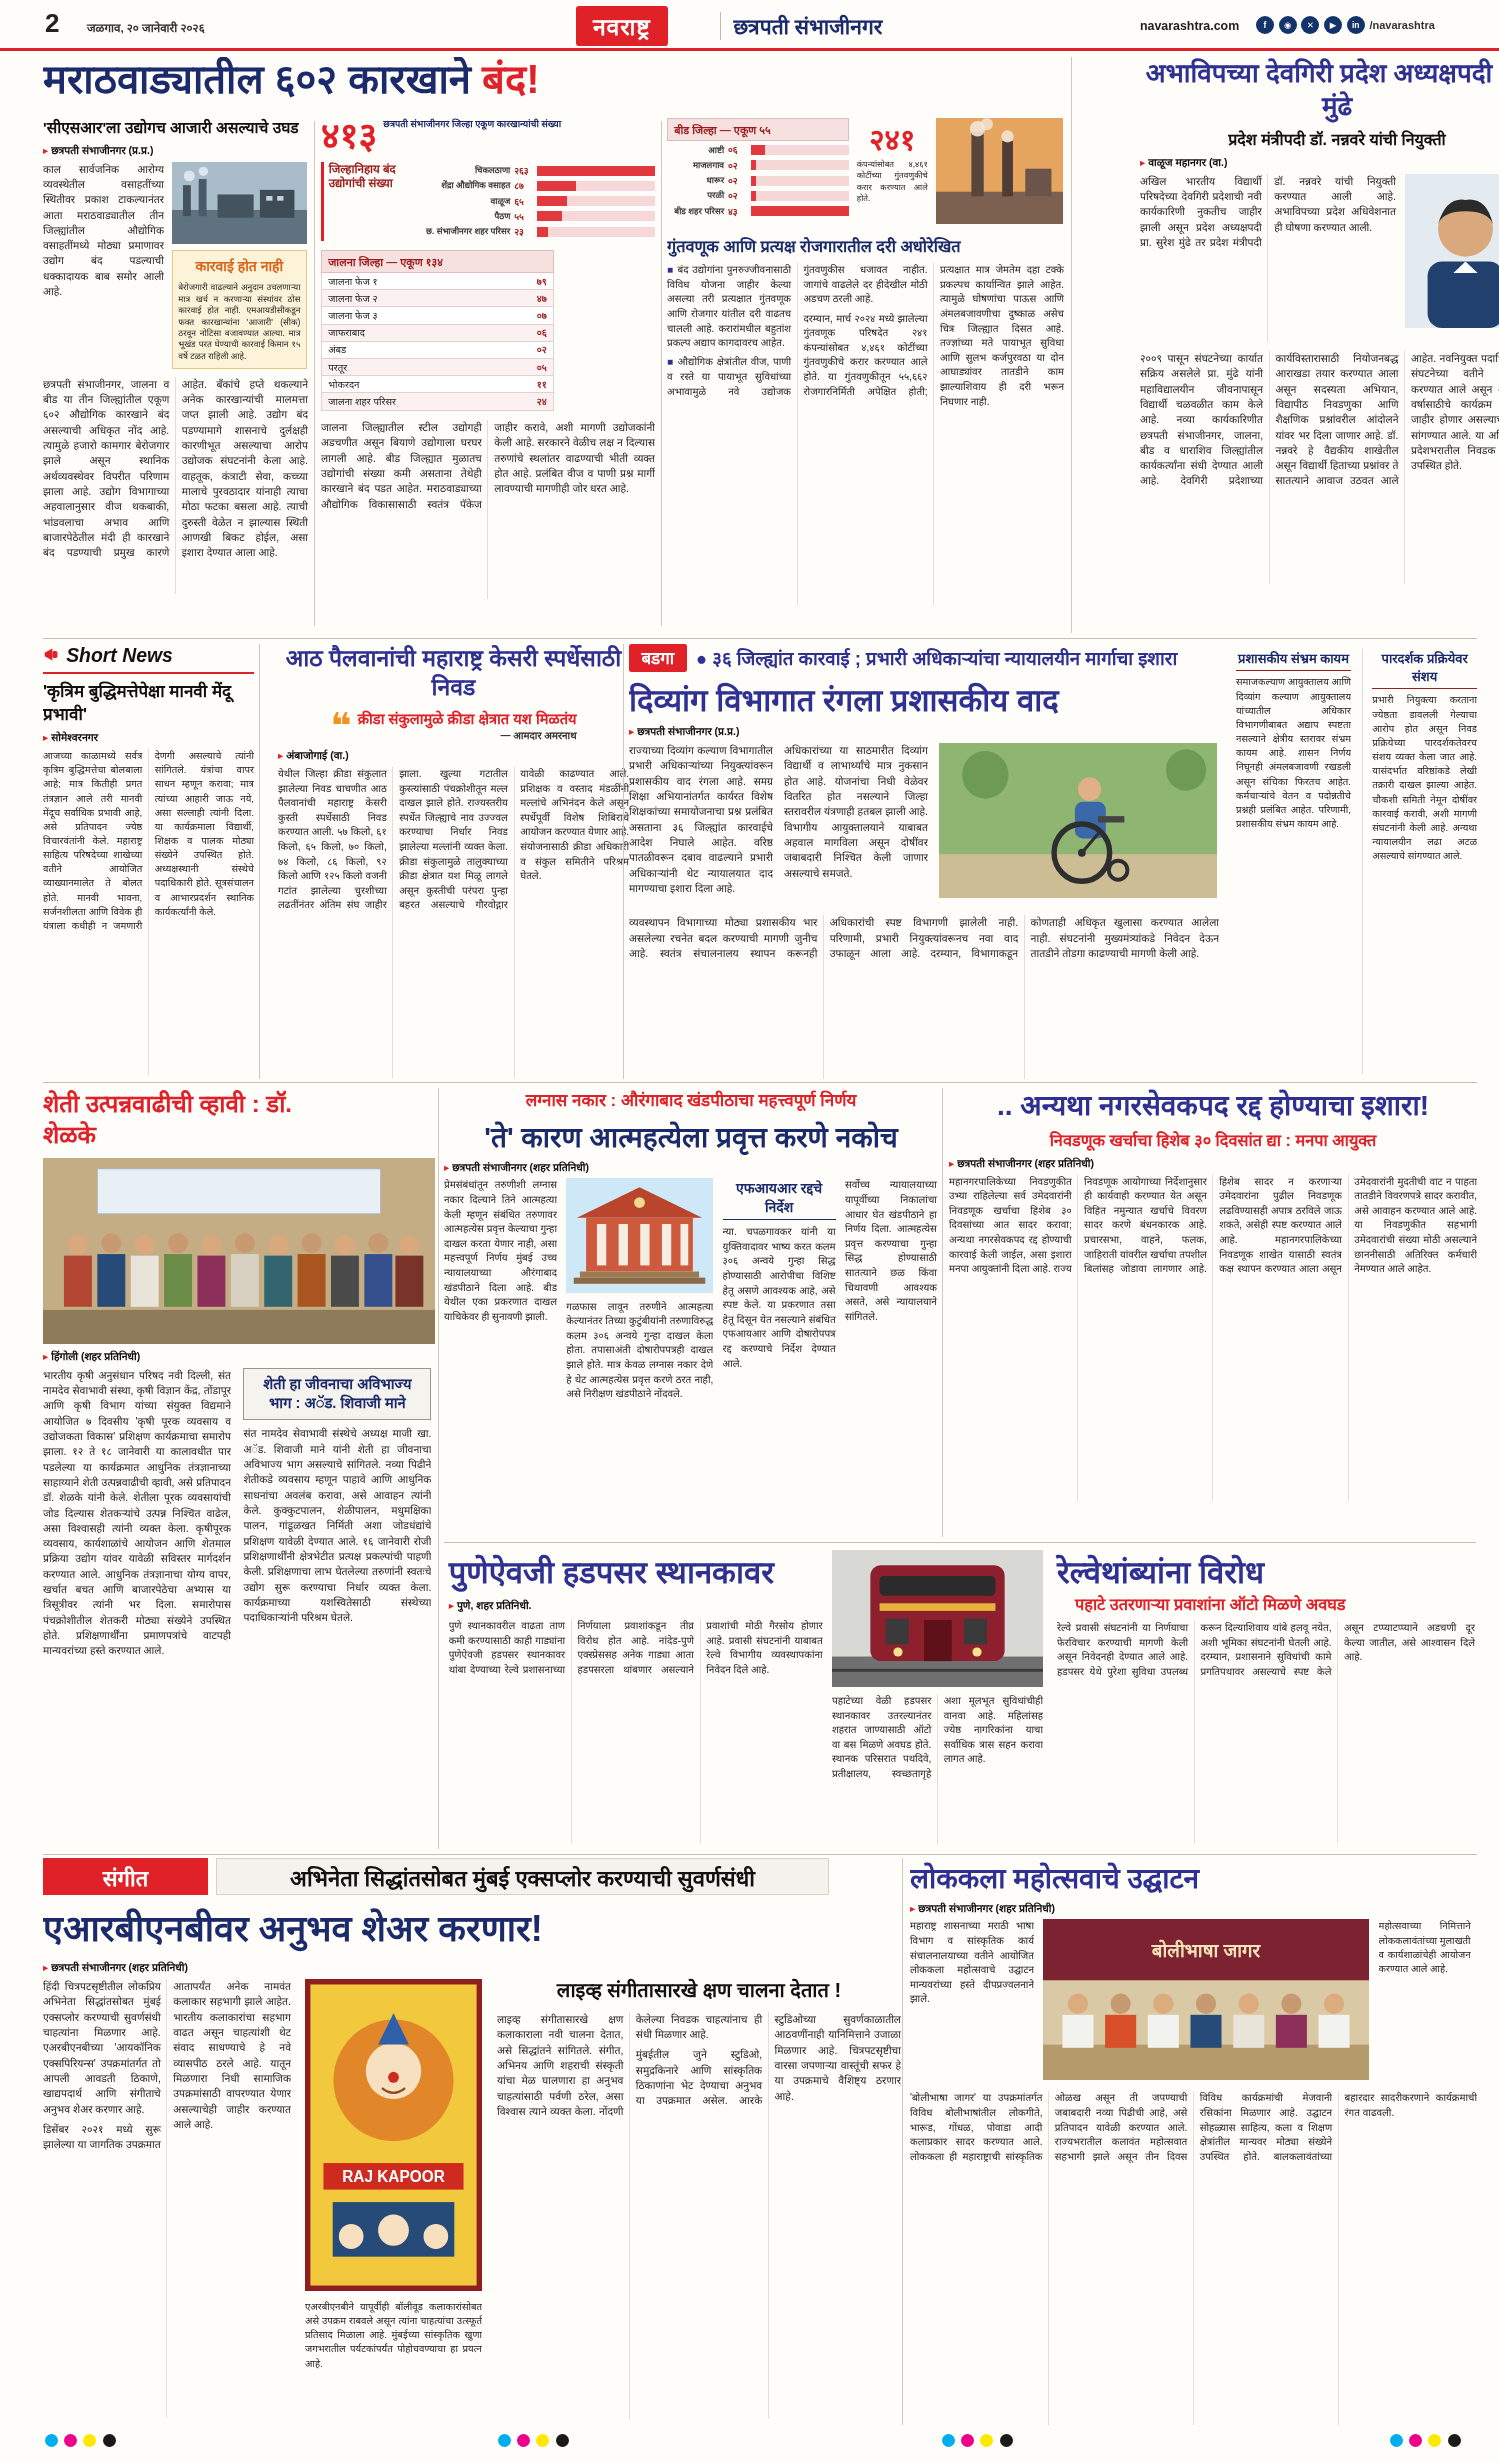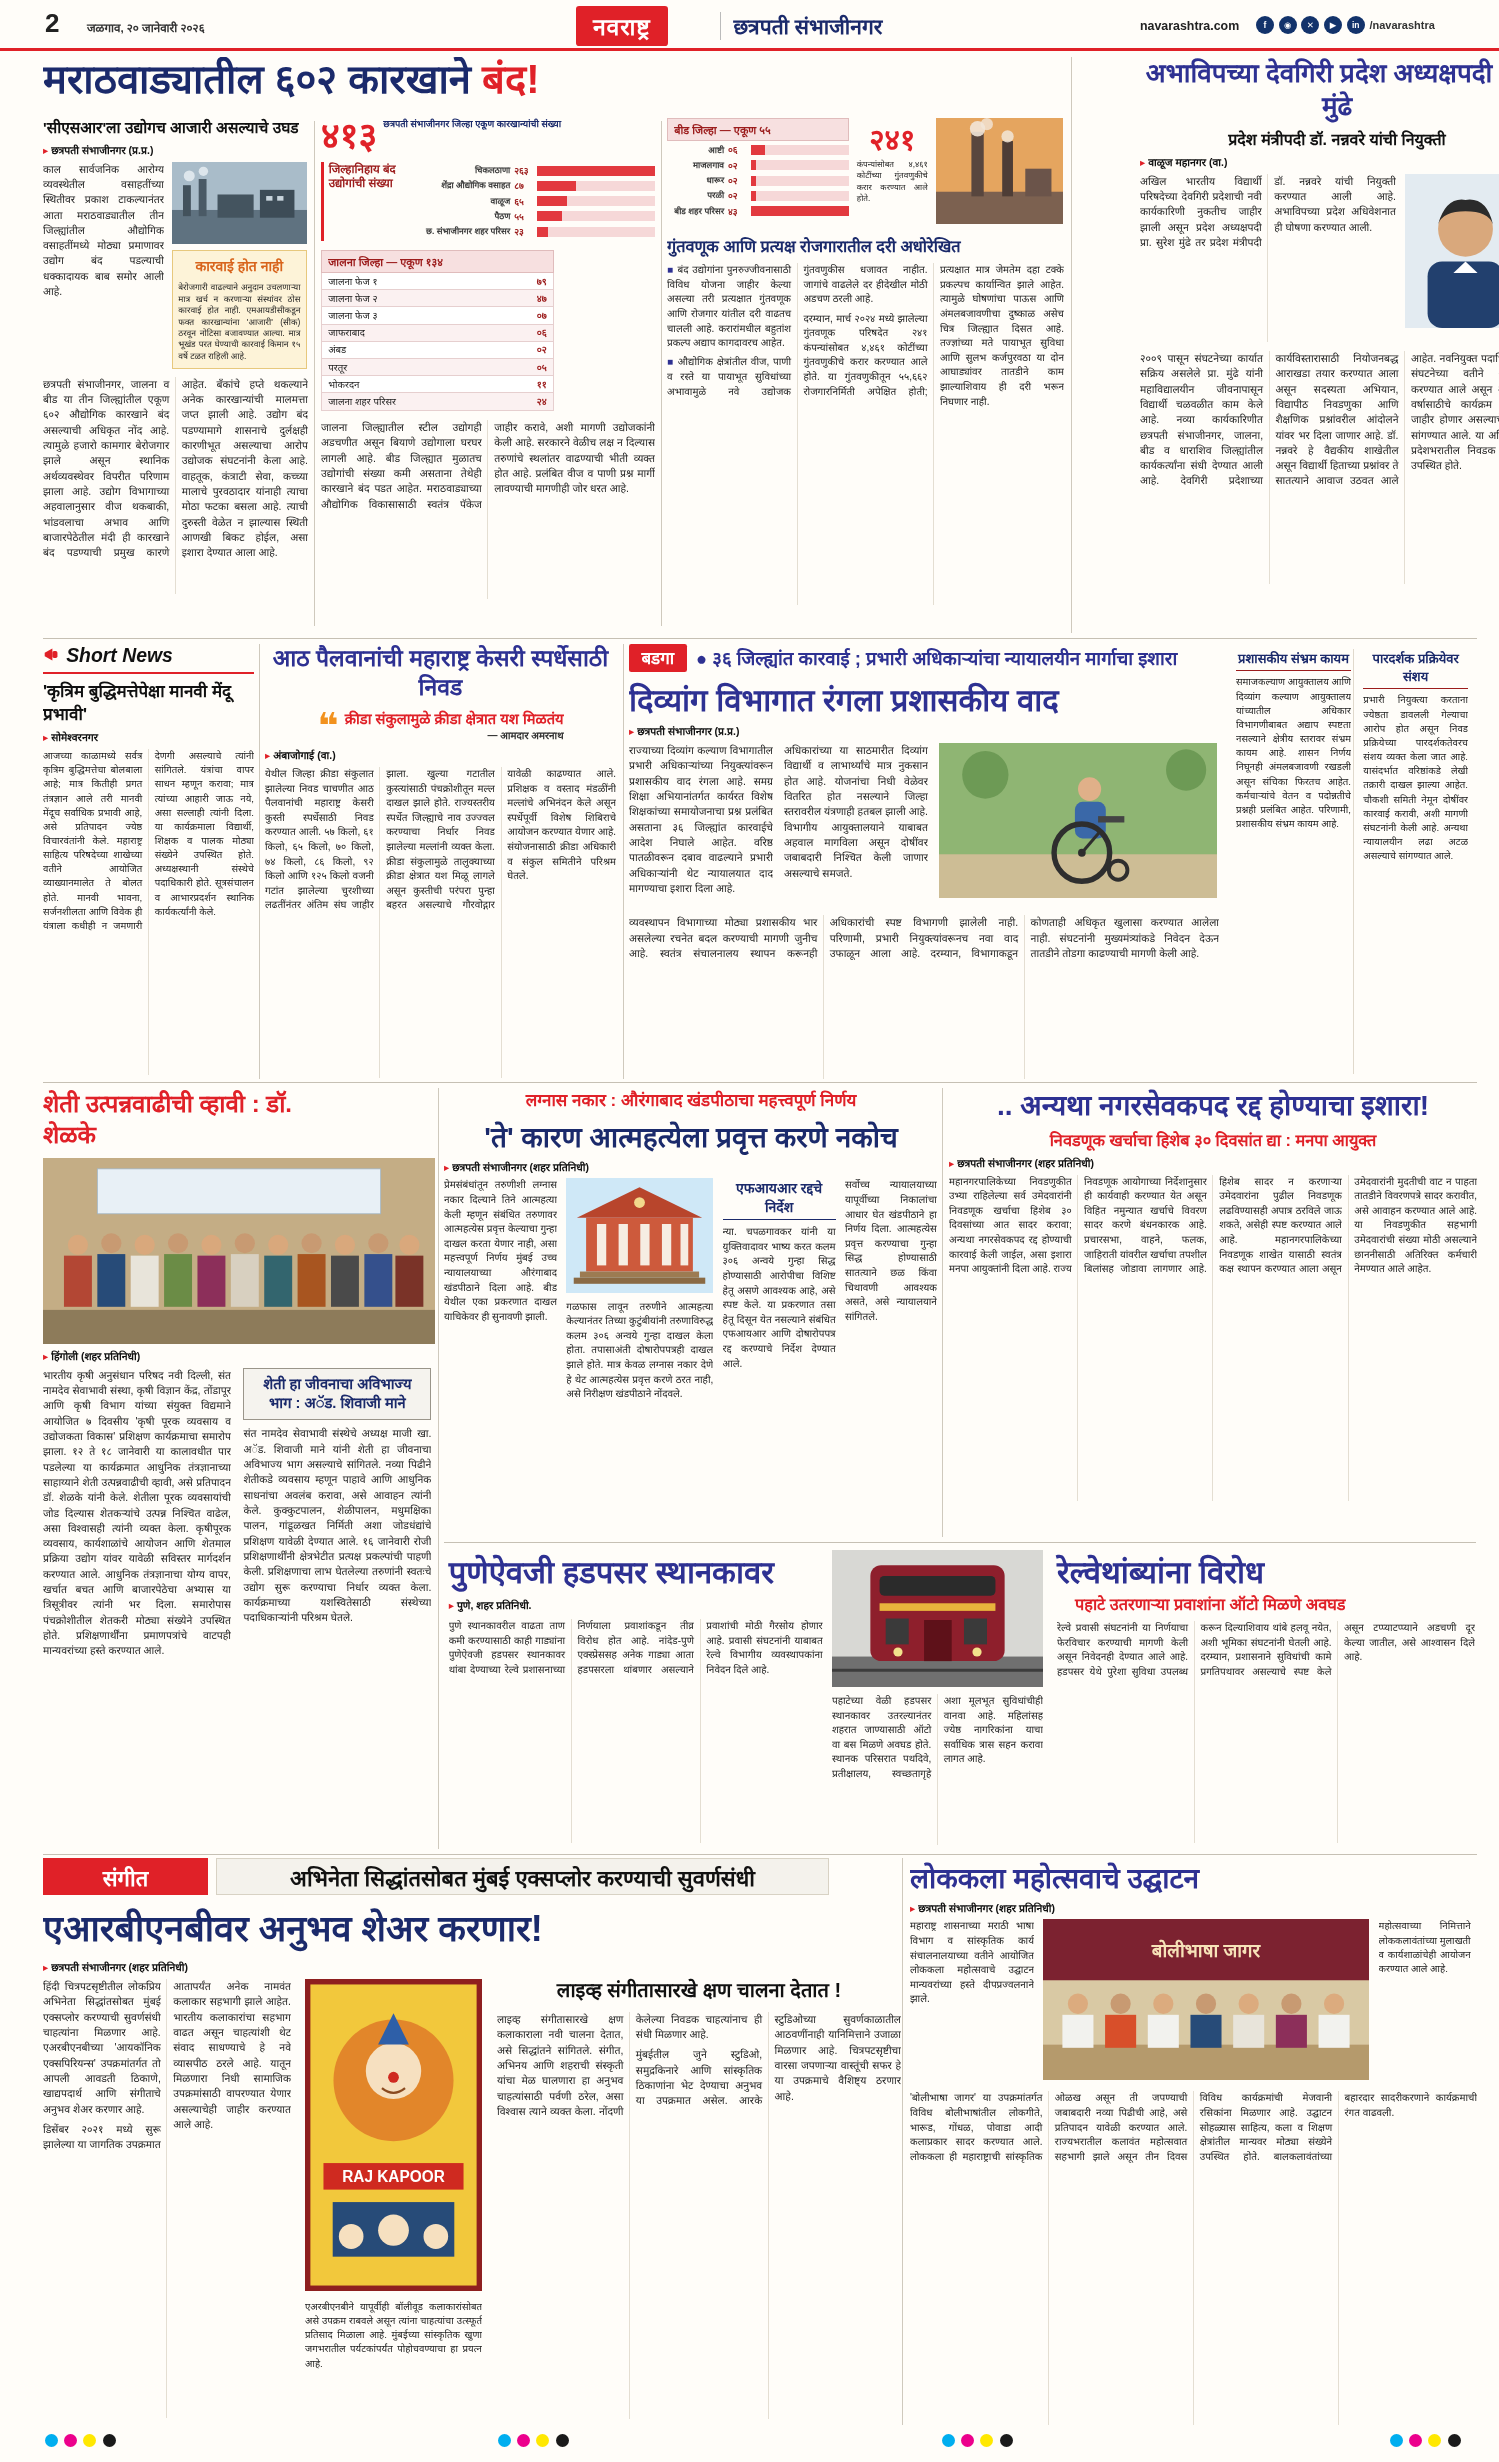--- a/index.html
+++ b/index.html
@@ -291,21 +291,21 @@
           </svg></span>
       <span style="font-size:19.4px;font-weight:bold;font-style:italic;color:#111">Short News</span>
     </div>
     <div style="font-size:17px;font-weight:bold;color:#111;line-height:1.3;margin-top:7.8px">'कृत्रिम बुद्धिमत्तेपेक्षा मानवी मेंदू प्रभावी'</div>
     <div class="byline">सोमेश्वरनगर</div>
     <div class="body cols2" style="height:326px;font-size:9.7px">आजच्या काळामध्ये सर्वत्र कृत्रिम बुद्धिमत्तेचा बोलबाला आहे; मात्र कितीही प्रगत तंत्रज्ञान आले तरी मानवी मेंदूच सर्वाधिक प्रभावी आहे, असे प्रतिपादन ज्येष्ठ विचारवंतांनी केले. महाराष्ट्र साहित्य परिषदेच्या शाखेच्या वतीने आयोजित व्याख्यानमालेत ते बोलत होते. मानवी भावना, सर्जनशीलता आणि विवेक ही यंत्राला कधीही न जमणारी देणगी असल्याचे त्यांनी सांगितले. यंत्रांचा वापर साधन म्हणून करावा; मात्र त्यांच्या आहारी जाऊ नये, असा सल्लाही त्यांनी दिला. या कार्यक्रमाला विद्यार्थी, शिक्षक व पालक मोठ्या संख्येने उपस्थित होते. अध्यक्षस्थानी संस्थेचे पदाधिकारी होते. सूत्रसंचालन व आभारप्रदर्शन स्थानिक कार्यकर्त्यांनी केले.</div>
   </section>
 
   <div class="vline" style="left:259px;top:644px;height:435px"></div>
 
-  <section class="abs" style="left:265px;top:644px;width:351px;height:435px;overflow:hidden">
+  <section class="abs" style="left:278px;top:644px;width:351px;height:435px;overflow:hidden">
     <h2 class="h-blue center" style="font-size:23px;line-height:1.25">आठ पैलवानांची महाराष्ट्र केसरी स्पर्धेसाठी निवड</h2>
     <div style="display:flex;justify-content:center;align-items:flex-start;gap:6.2px;margin-top:6.2px">
       <span class="qmark">❝</span>
       <div>
         <div class="h-red center" style="font-size:14.7px">क्रीडा संकुलामुळे क्रीडा क्षेत्रात यश मिळतंय</div>
         <div class="attrib">आमदार अमरनाथ</div>
       </div>
     </div>
     <div class="byline">अंबाजोगाई (वा.)</div>
     <div class="body cols3" style="height:311px;font-size:10px">येथील जिल्हा क्रीडा संकुलात झालेल्या निवड चाचणीत आठ पैलवानांची महाराष्ट्र केसरी कुस्ती स्पर्धेसाठी निवड करण्यात आली. ५७ किलो, ६१ किलो, ६५ किलो, ७० किलो, ७४ किलो, ८६ किलो, ९२ किलो आणि १२५ किलो वजनी गटांत झालेल्या चुरशीच्या लढतींनंतर अंतिम संघ जाहीर झाला. खुल्या गटातील कुस्त्यांसाठी पंचक्रोशीतून मल्ल दाखल झाले होते. राज्यस्तरीय स्पर्धेत जिल्ह्याचे नाव उज्ज्वल करण्याचा निर्धार निवड झालेल्या मल्लांनी व्यक्त केला. क्रीडा संकुलामुळे तालुक्याच्या क्रीडा क्षेत्रात यश मिळू लागले असून कुस्तीची परंपरा पुन्हा बहरत असल्याचे गौरवोद्गार यावेळी काढण्यात आले. प्रशिक्षक व वस्ताद मंडळींनी मल्लांचे अभिनंदन केले असून स्पर्धेपूर्वी विशेष शिबिराचे आयोजन करण्यात येणार आहे. संयोजनासाठी क्रीडा अधिकारी व संकुल समितीने परिश्रम घेतले.</div>
@@ -333,21 +333,21 @@
             <rect x="176" y="74" width="40" height="46" rx="10" fill="#3a68a8"></rect>
             <circle cx="185" cy="138" r="36" fill="none" stroke="#2e2e2e" stroke-width="7"></circle>
             <circle cx="185" cy="138" r="5" fill="#2e2e2e"></circle>
             <line x1="185" y1="138" x2="208" y2="112" stroke="#2e2e2e" stroke-width="4"></line>
             <circle cx="232" cy="160" r="12" fill="none" stroke="#2e2e2e" stroke-width="5"></circle>
             <rect x="206" y="92" width="34" height="8" fill="#444"></rect>
           </svg>
       </div>
     </div>
     <div class="body cols3" style="width:590px;margin-top:9.3px;height:167px">व्यवस्थापन विभागाच्या मोठ्या प्रशासकीय भार असलेल्या रचनेत बदल करण्याची मागणी जुनीच आहे. स्वतंत्र संचालनालय स्थापन करूनही अधिकारांची स्पष्ट विभागणी झालेली नाही. परिणामी, प्रभारी नियुक्त्यांवरूनच नवा वाद उफाळून आला आहे. दरम्यान, विभागाकडून कोणताही अधिकृत खुलासा करण्यात आलेला नाही. संघटनांनी मुख्यमंत्र्यांकडे निवेदन देऊन तातडीने तोडगा काढण्याची मागणी केली आहे.</div>
-    <div class="abs" style="left:607px;top:4.7px;width:241px;height:425px;display:flex;gap:2px">
+    <div class="abs" style="left:607px;top:4.7px;width:241px;height:425px;display:flex;gap:11px">
       <div style="width:115px">
         <div class="subcol-title">प्रशासकीय संभ्रम कायम</div>
         <div class="body" style="font-size:9.7px">समाजकल्याण आयुक्तालय आणि दिव्यांग कल्याण आयुक्तालय यांच्यातील अधिकार विभागणीबाबत अद्याप स्पष्टता नसल्याने क्षेत्रीय स्तरावर संभ्रम कायम आहे. शासन निर्णय निघूनही अंमलबजावणी रखडली असून संचिका फिरतच आहेत. कर्मचाऱ्यांचे वेतन व पदोन्नतीचे प्रश्नही प्रलंबित आहेत. परिणामी, प्रशासकीय संभ्रम कायम आहे.</div>
       </div>
       <div style="width:115px;border-left:0.8px solid #e0d9cc;padding-left:9.3px">
         <div class="subcol-title">पारदर्शक प्रक्रियेवर संशय</div>
         <div class="body" style="font-size:9.7px">प्रभारी नियुक्त्या करताना ज्येष्ठता डावलली गेल्याचा आरोप होत असून निवड प्रक्रियेच्या पारदर्शकतेवरच संशय व्यक्त केला जात आहे. यासंदर्भात वरिष्ठांकडे लेखी तक्रारी दाखल झाल्या आहेत. चौकशी समिती नेमून दोषींवर कारवाई करावी, अशी मागणी संघटनांनी केली आहे. अन्यथा न्यायालयीन लढा अटळ असल्याचे सांगण्यात आले.</div>
       </div>
     </div>
   </section>

